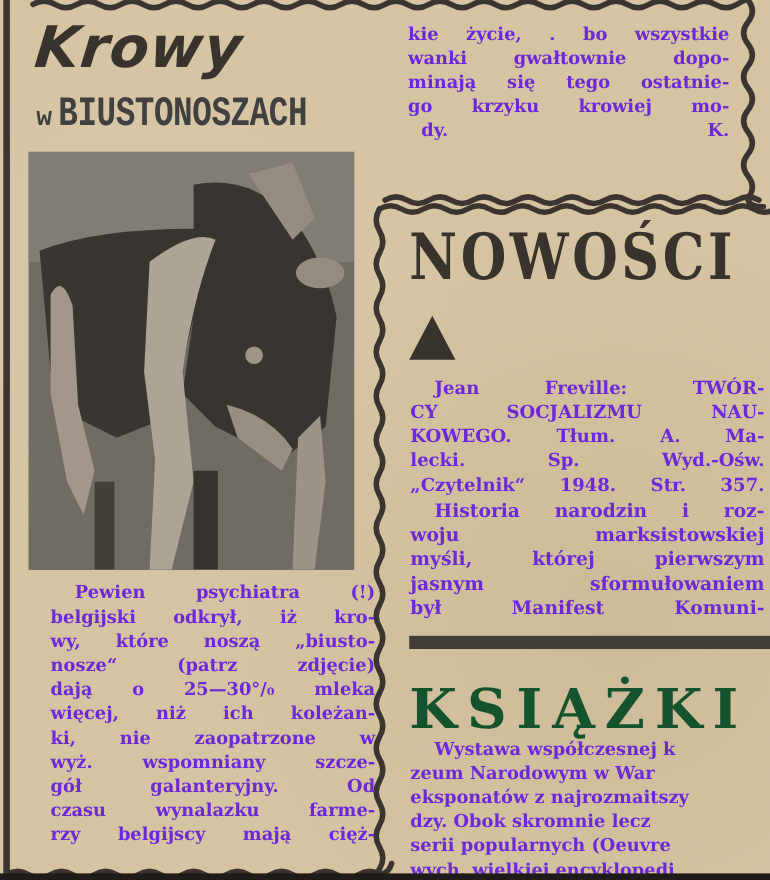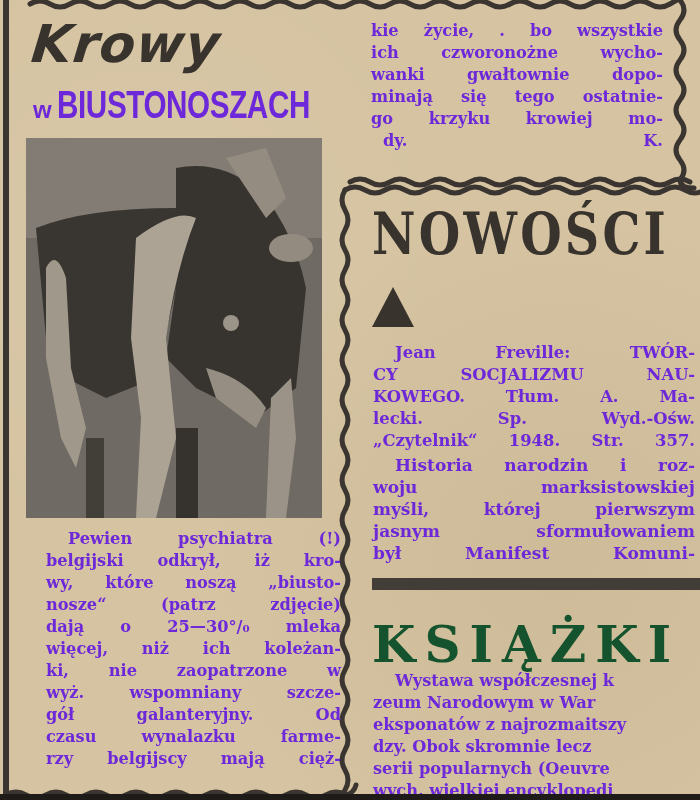--- a/index.html
+++ b/index.html
@@ -7,21 +7,21 @@
        font-family:"DejaVu Serif", serif;color:#3a352f;}
   .paper{position:absolute;inset:0;
     background:
       radial-gradient(circle at 20% 30%, rgba(255,255,255,0.08), transparent 40%),
       radial-gradient(circle at 80% 70%, rgba(120,90,50,0.08), transparent 45%),
       #d5c3a1;}
   svg.frame{position:absolute;left:0;top:0;}
   .abs{position:absolute;}
   .title-krowy{left:32px;top:18px;font-family:"DejaVu Sans", sans-serif;font-weight:bold;font-style:italic;
      font-size:52px;letter-spacing:1px;color:#38332d;transform:skewX(-6deg);line-height:1;}
-  .title-sub{left:33px;top:86px;font-family:Liberation Sans, sans-serif;font-weight:bold;font-size:31px;color:#6d28d9;
+  .title-sub{left:33px;top:86px;font-family:Liberation Mono, monospace;font-weight:bold;font-size:31px;color:#404040;
      letter-spacing:-0.5px;line-height:1;white-space:nowrap;}
   .title-sub .w{font-size:24px;margin-right:6px;}
   .title-sub .big{display:inline-block;transform:scaleX(0.78);transform-origin:left center;font-size:38px;}
   .photo{left:26px;top:138px;width:296px;height:380px;overflow:hidden;background:#6a645b;}
   .body-text{font-family:"DejaVu Serif", serif;font-weight:bold;font-size:16.2px;line-height:22px;color:#6d28d9;}
   .body-text .line{white-space:nowrap;display:block;text-align:justify;text-align-last:justify;}
   .body-text .line.last{text-align-last:left;}
   .left-col{left:46px;top:528px;width:295px;}
   .top-right{left:371px;top:20px;width:292px;}
   .nowosci{left:372px;top:205px;font-family:"DejaVu Serif", serif;font-weight:bold;font-size:58px;color:#38332d;
@@ -107,21 +107,20 @@
   <span class="line">więcej, niż ich koleżan-</span>
   <span class="line">ki, nie zaopatrzone w</span>
   <span class="line">wyż. wspomniany szcze-</span>
   <span class="line">gół galanteryjny. Od</span>
   <span class="line">czasu wynalazku farme-</span>
   <span class="line">rzy belgijscy mają cięż-</span>
 </div>
 
 <div class="abs body-text top-right">
   <span class="line">kie życie, . bo wszystkie</span>
-  <span class="line">ich czworonożne wycho-</span>
   <span class="line">wanki gwałtownie dopo-</span>
   <span class="line">minają się tego ostatnie-</span>
   <span class="line">go krzyku krowiej mo-</span>
   <span class="line last" style="display:flex;justify-content:space-between;margin-left:12px;">
     <span>dy.</span>
     <span>K.</span>
   </span>
 </div>
 
 <div class="abs nowosci">NOWOŚCI</div>

